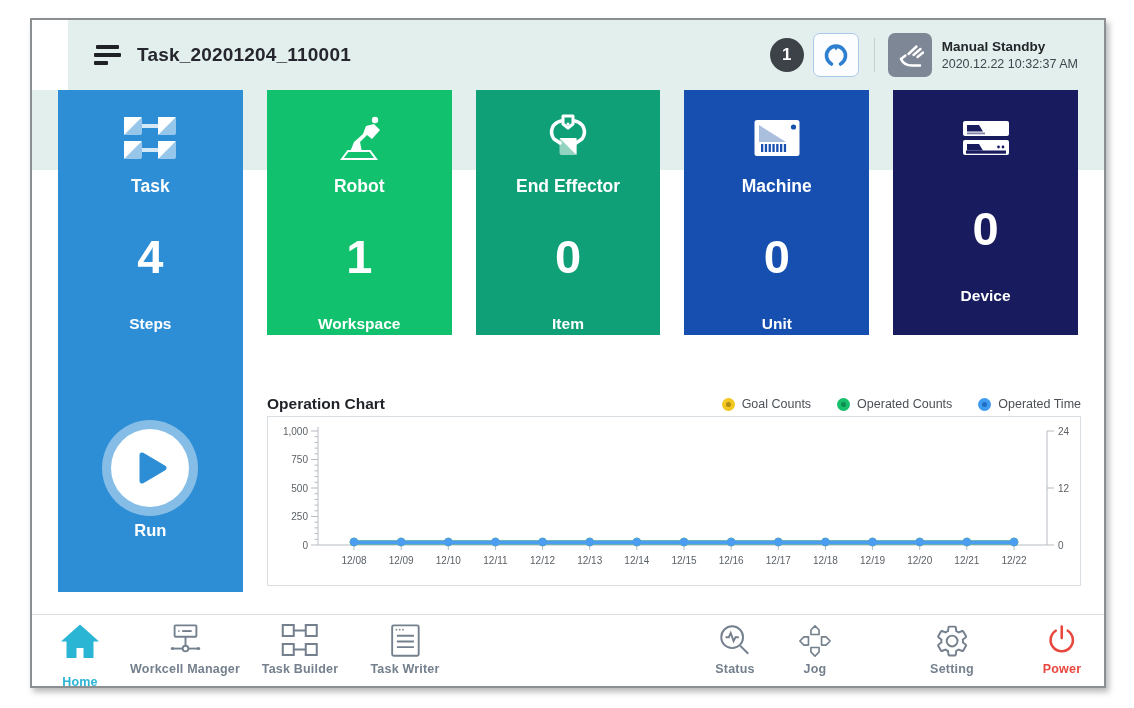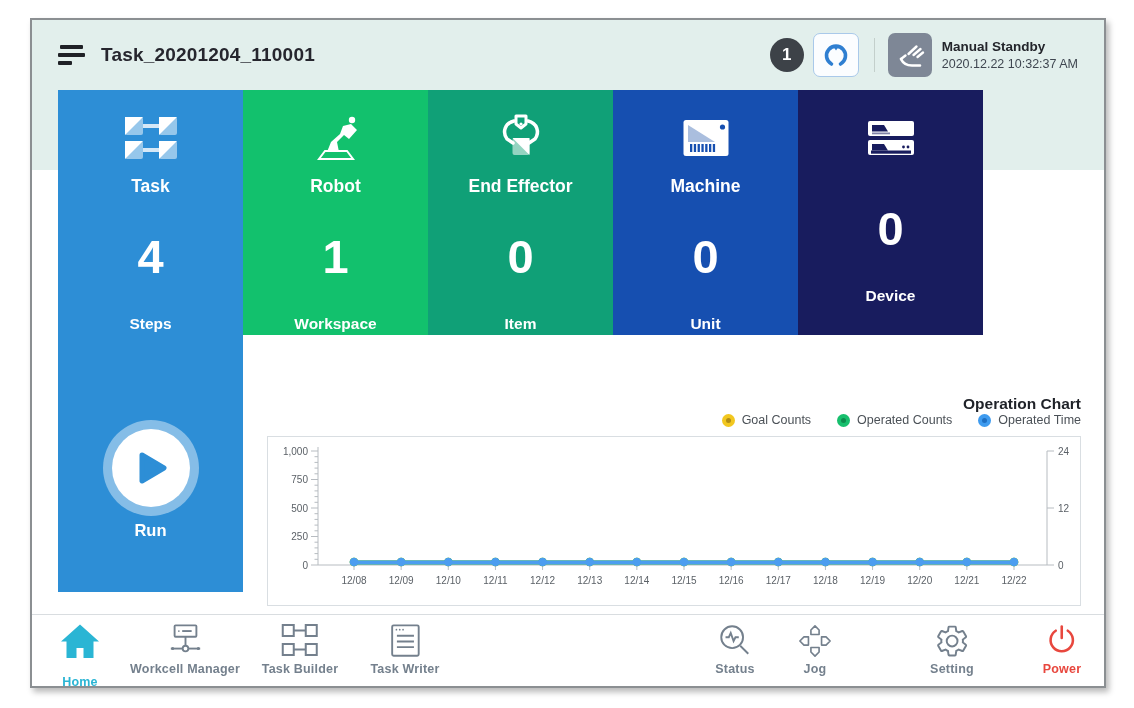--- a/index.html
+++ b/index.html
@@ -1,52 +1,52 @@
 <!DOCTYPE html>
 <html style="--header-band: #e2efec; --badge-bg: #3d4248; --mode-icon-blue: #2f7fd1; --hand-tile-gray: #7e8796; --chart-line-blue: #4c9def;"><head>
 <meta charset="utf-8">
 <style>
   html,body{margin:0;padding:0;}
   body{width:1134px;height:708px;background:#fff;font-family:"Liberation Sans",sans-serif;position:relative;overflow:hidden;}
   .frame{position:absolute;left:30px;top:18px;width:1076px;height:670px;box-sizing:border-box;border:2px solid #8b8f92;background:#fff;box-shadow:3px 4px 6px rgba(0,0,0,.28);overflow:hidden;}
 
   
-  .topbar{height:70px;background:var(--header-band,#e2efec);display:flex;align-items:center;padding:8px 26px;box-sizing:border-box;}
+  .topbar{height:70px;background:var(--header-band,#e2efec);display:flex;align-items:center;padding:8px 26px;box-sizing:border-box;margin-left:36px;}
   .hamburger{width:27px;display:flex;flex-direction:column;gap:4.5px;cursor:pointer;}
   .hamburger span{height:3.6px;background:#1f2126;border-radius:1px;}
   .hamburger span:nth-child(1){width:88%;margin-left:6%;}
   .hamburger span:nth-child(2){width:100%;}
   .hamburger span:nth-child(3){width:52%;}
   .page-title{margin-left:16px;font-size:19px;font-weight:bold;color:#26262e;letter-spacing:.2px;}
   .topbar-right{margin-left:auto;display:flex;align-items:center;}
   .count-badge{width:34px;height:34px;border-radius:50%;background:var(--badge-bg,#3d4248);color:#fff;font-size:17px;font-weight:bold;display:flex;align-items:center;justify-content:center;}
   .mode-button{width:46px;height:44px;margin-left:9px;border:1.5px solid #a9c9ea;border-radius:7px;background:#fbfdff;display:flex;align-items:center;justify-content:center;box-sizing:border-box;cursor:pointer;}
   .topbar-divider{width:1px;height:34px;background:#c3cfcb;margin:0 13px 0 15px;}
   .hand-tile{width:44px;height:44px;border-radius:7px;background:var(--hand-tile-gray,#7e8796);display:flex;align-items:center;justify-content:center;}
   .status-block{margin-left:10px;}
   .status-title{font-size:13.5px;font-weight:bold;color:#23252b;}
   .status-time{font-size:12.5px;color:#3f4650;margin-top:3px;}
 
   
   .main{position:relative;height:524px;padding:0 26px;box-sizing:border-box;
         background:linear-gradient(to bottom,var(--header-band,#e2efec) 0,var(--header-band,#e2efec) 80px,#fff 80px,#fff 100%);}
-  .cards-row{display:flex;align-items:flex-start;}
+  .cards-row{display:flex;gap:24px;align-items:flex-start;}
   .card{width:185px;height:245px;background:var(--card-color,#888);color:#fff;text-align:center;cursor:pointer;}
   .card.tall{height:502px;}
   .card-icon{margin-top:17px;height:62px;display:flex;align-items:center;justify-content:center;}
   .card-label{font-size:17.5px;font-weight:bold;margin-top:7px;}
   .card-value{font-size:47px;font-weight:bold;margin-top:34px;line-height:1.1;}
   .card-sublabel{font-size:15.5px;font-weight:bold;margin-top:32px;}
   .run-circle{width:78px;height:78px;border-radius:50%;background:#fff;margin:96px auto 0;box-shadow:0 0 0 9px rgba(255,255,255,.42);display:flex;align-items:center;justify-content:center;cursor:pointer;}
   .run-circle svg{margin-left:5px;}
   .run-label{font-size:16.5px;font-weight:bold;margin-top:14px;}
 
   
   .chart-section{position:absolute;left:235px;top:305px;width:814px;}
-  .chart-header{display:flex;align-items:flex-end;margin-bottom:9px;flex-direction:column;}
+  .chart-header{display:flex;align-items:center;margin-bottom:3px;}
   .chart-title{font-size:15.5px;font-weight:bold;color:#1f2228;}
   .legend{margin-left:auto;display:flex;gap:26px;}
   .legend-item{display:flex;align-items:center;gap:7px;}
   .legend-dot{width:13px;height:13px;border-radius:50%;position:relative;}
   .legend-dot span{position:absolute;left:4px;top:4px;width:5px;height:5px;border-radius:50%;display:block;}
   .legend-label{font-size:12.5px;color:#4b5157;}
   .chart-box{border:1px solid #d9dee2;height:168px;background:#fff;box-sizing:content-box;}
   .ax{stroke:#b7bcc1;stroke-width:1;}
   .ylab,.xlab{font-size:10px;fill:#5b6167;font-family:"Liberation Sans",sans-serif;}
 

